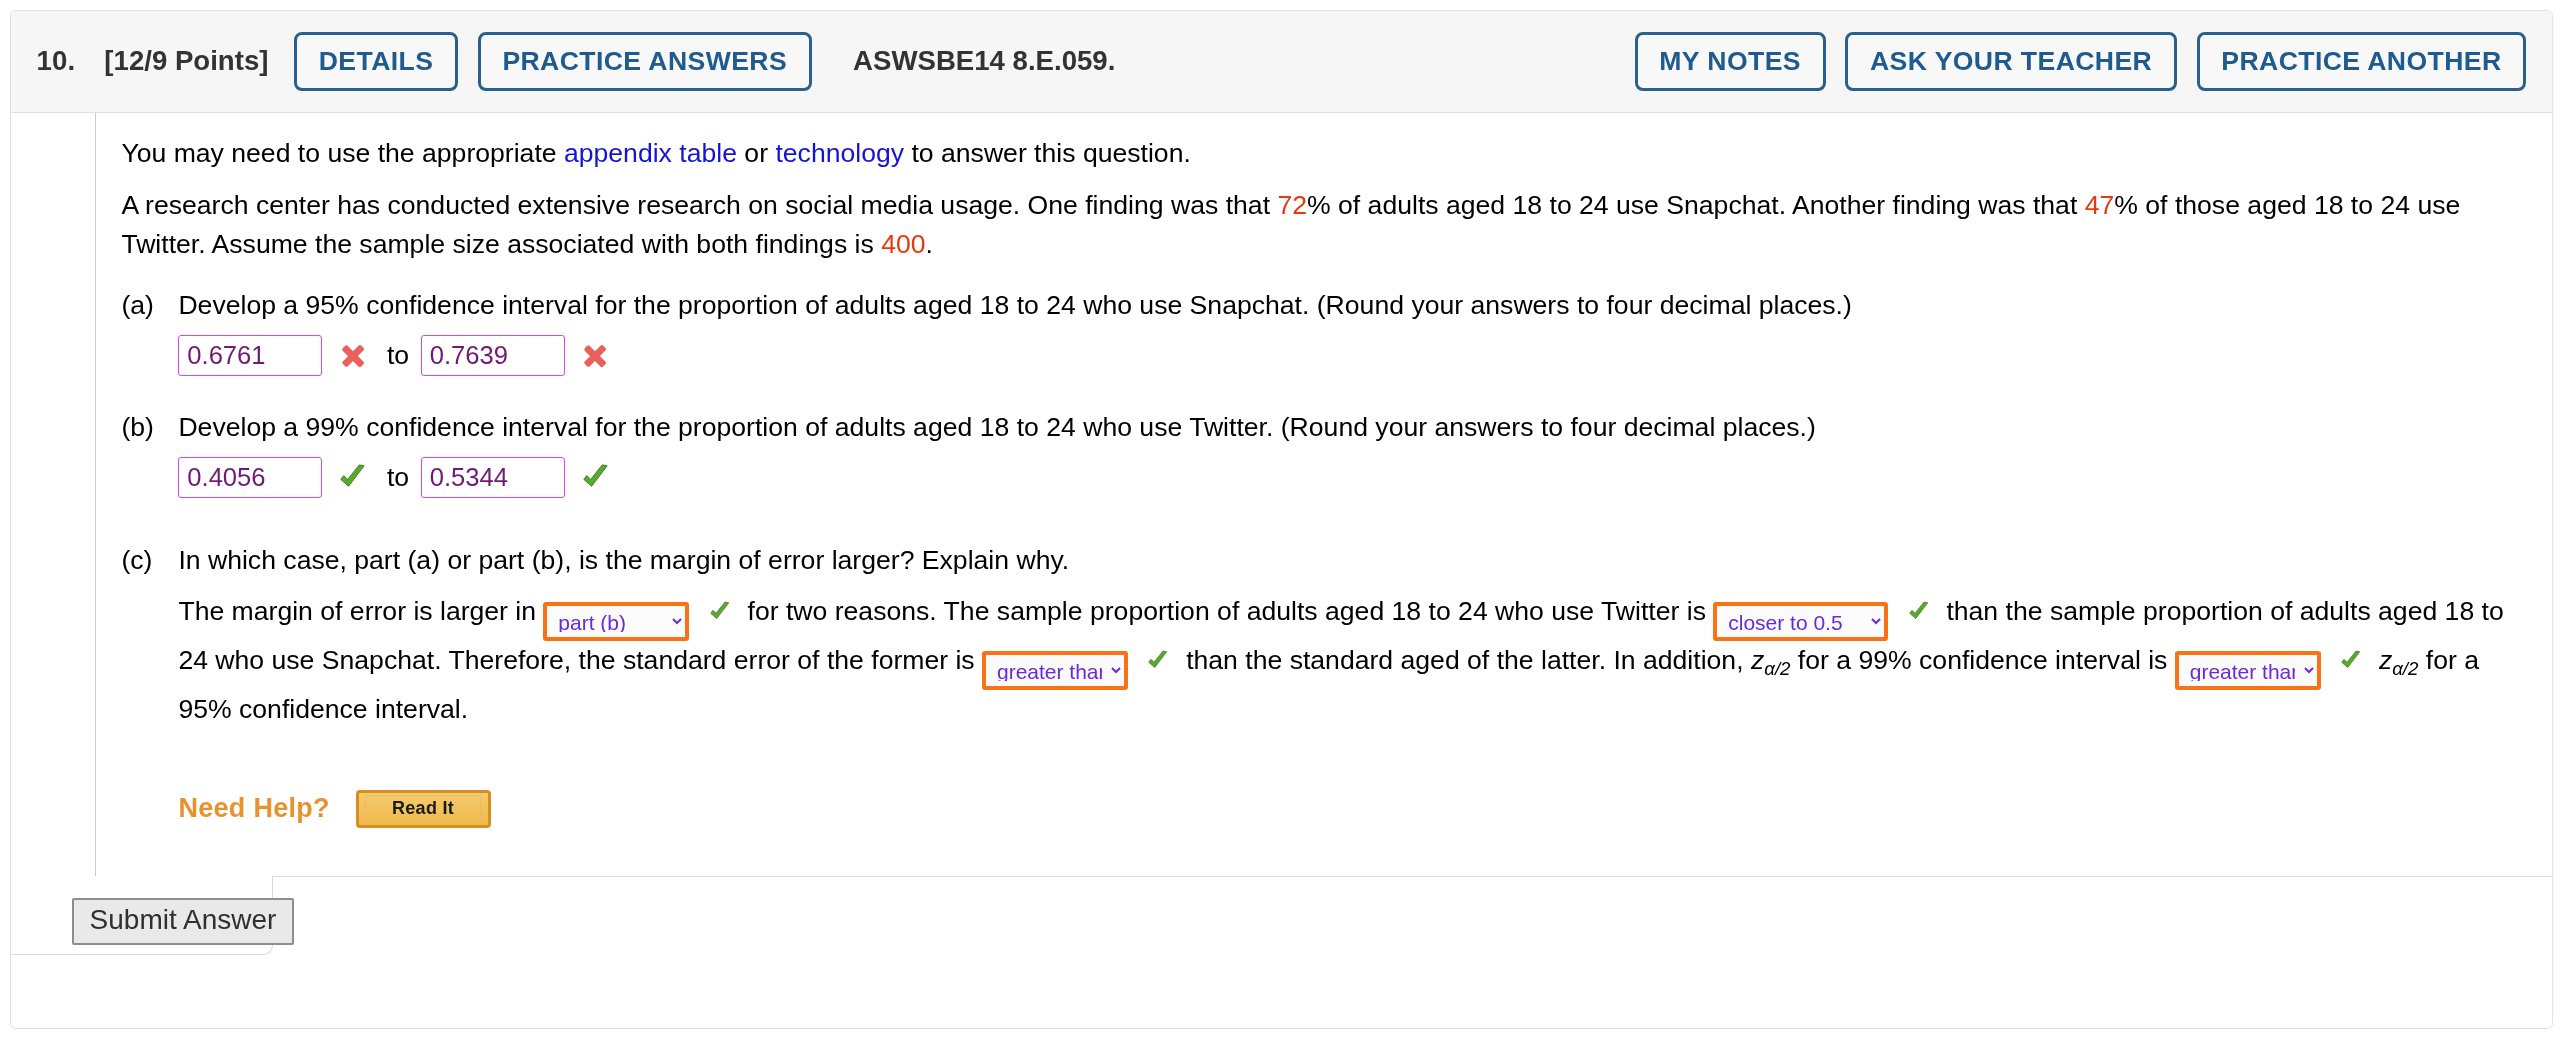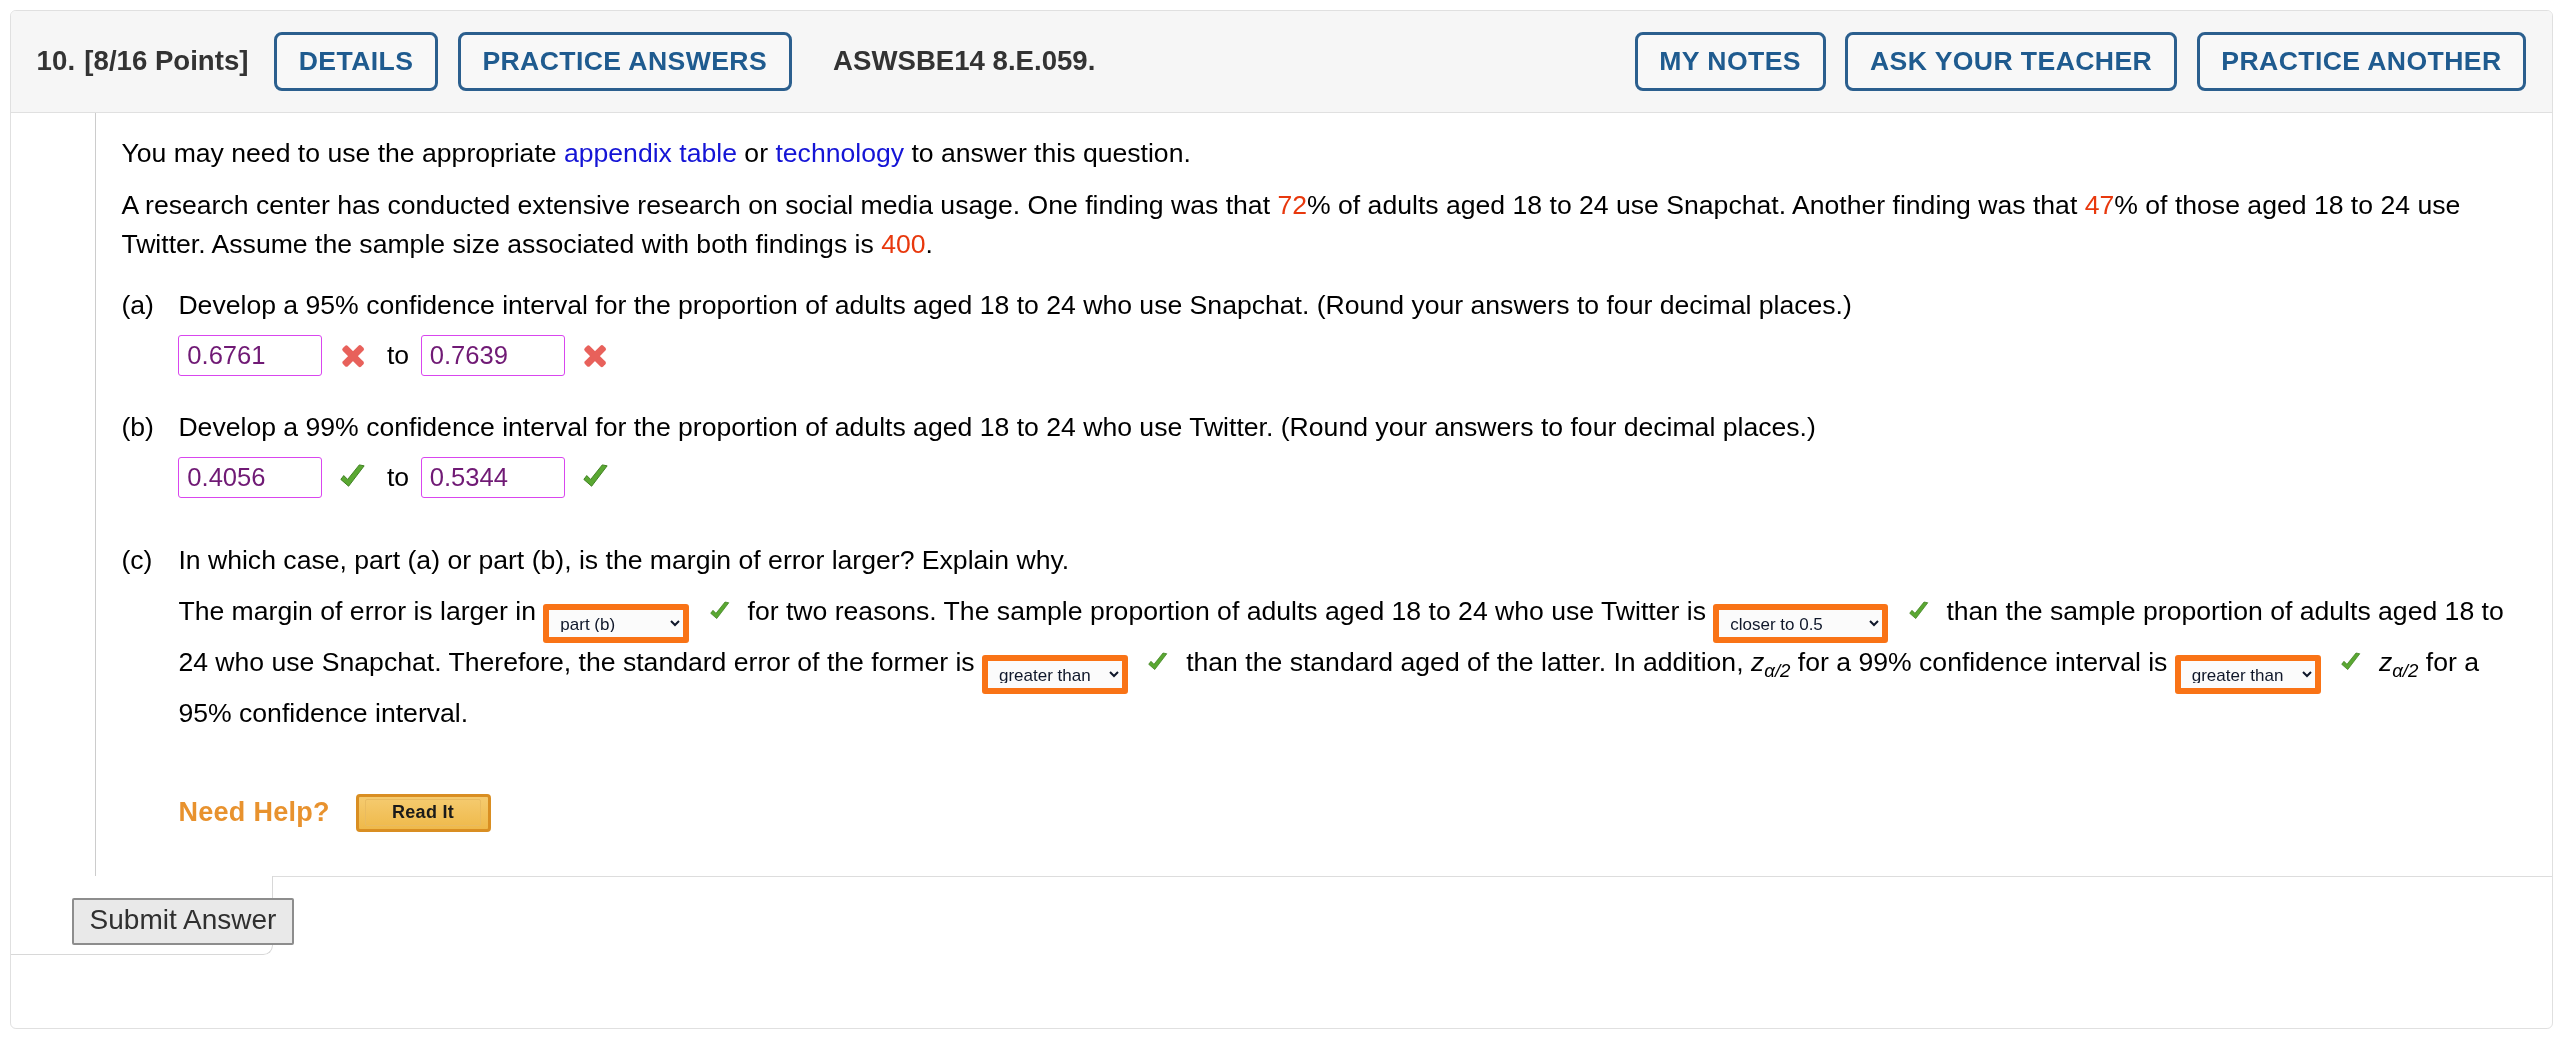--- a/index.html
+++ b/index.html
@@ -39,21 +39,21 @@
     align-items: center;
     padding: 0 25.6px 0 25.6px;
     box-sizing: border-box;
   }
   .qnum {
     font-weight: bold;
     font-size: 27.6px;
     color: #333333;
     letter-spacing: 0.2px;
     white-space: nowrap;
-    margin-right: 9px;
+    margin-right: 29px;
   }
   .qpoints {
     font-weight: bold;
     font-size: 27.6px;
     color: #333333;
     white-space: nowrap;
     margin-right: 25.6px;
   }
   .hdr-btn {
     border: 3px solid #2b5f8e;
@@ -183,23 +183,23 @@
     border-radius: 2px;
   }
   .mark.wrong::before { transform: translate(-50%,-50%) rotate(45deg); }
   .mark.wrong::after  { transform: translate(-50%,-50%) rotate(-45deg); }
 
   .mark.right svg { display: block; }
 
   
   select.choice {
     font-family: "Liberation Sans", sans-serif;
-    font-size: 17px;
-    color: #0f172a;
-    border: 6px solid #f97316;
+    font-size: 21px;
+    color: #6d28d9;
+    border: 4px solid #f97316;
     border-radius: 3px;
     background: #fbfbfb;
     padding: 3.9px 5.9px 4.9px 6.9px;
     height: 39px;
     vertical-align: -9.8px;
     box-sizing: border-box;
   }
   select.w-part { width: 146px; }
   select.w-closer { width: 175px; }
   select.w-greater { width: 146px; }
@@ -297,21 +297,21 @@
     line-height: 1.1;
   }
 </style>
 </head>
 <body>
 
 <div id="page">
 
   <div id="header">
     <span class="qnum">10.</span>
-    <span class="qpoints">[8/16 Points]</span>
+    <span class="qpoints">[12/9 Points]</span>
     <button class="hdr-btn">DETAILS</button>
     <button class="hdr-btn">PRACTICE ANSWERS</button>
     <span class="qcode">ASWSBE14 8.E.059.</span>
     <div id="hdr-right">
       <button class="hdr-btn">MY NOTES</button>
       <button class="hdr-btn">ASK YOUR TEACHER</button>
       <button class="hdr-btn">PRACTICE ANOTHER</button>
     </div>
   </div>
 

